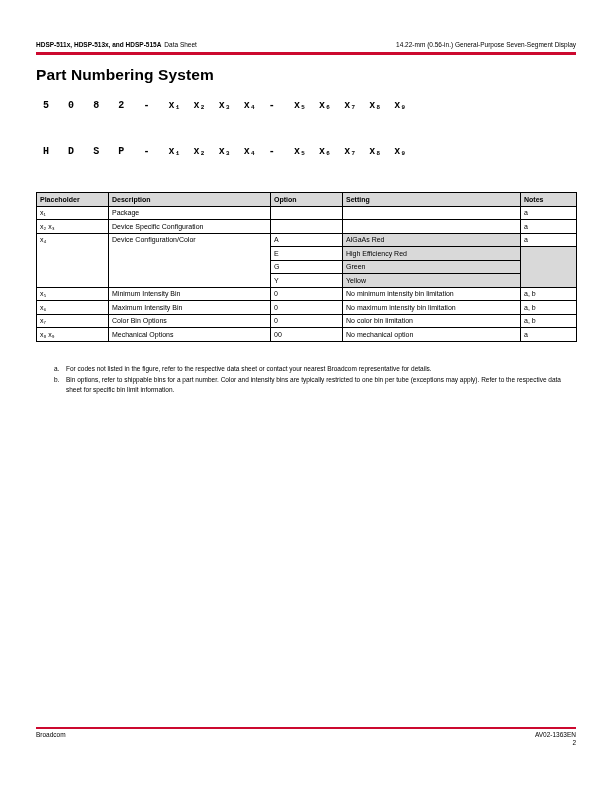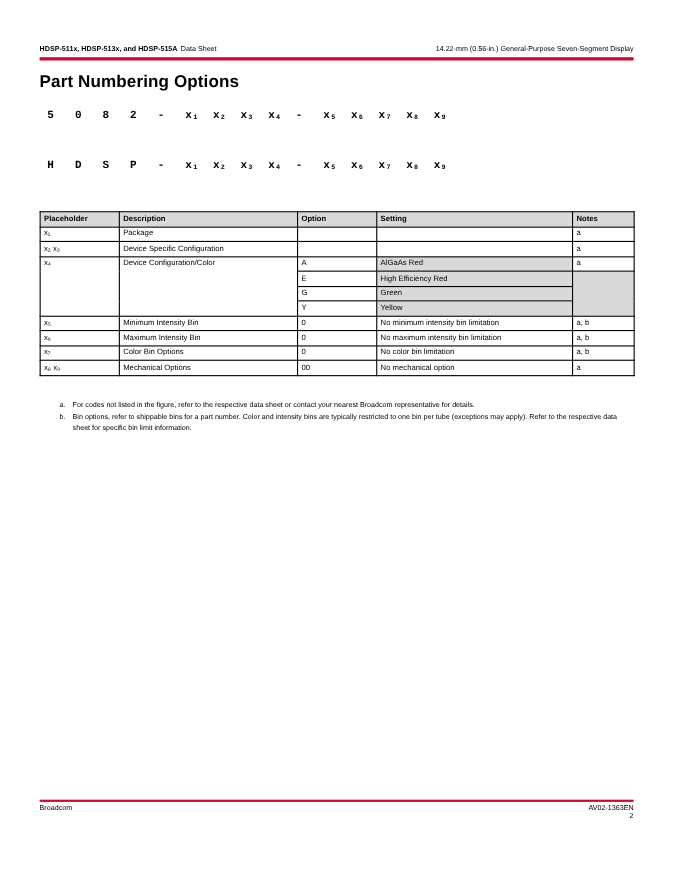--- a/index.html
+++ b/index.html
@@ -82,21 +82,21 @@
 <div class="page">
 
   <div class="header">
     <div class="header-left">
       <span class="bold">HDSP-511x, HDSP-513x, and HDSP-515A</span><span class="header-doc-type">Data Sheet</span>
     </div>
     <div class="header-right">14.22-mm (0.56-in.) General-Purpose Seven-Segment Display</div>
   </div>
   <div class="rule header-rule"></div>
 
-  <h1 class="title">Part Numbering Options</h1>
+  <h1 class="title">Part Numbering System</h1>
 
   <div class="part-row row1">
       <span class="tok">5</span>
       <span class="tok">0</span>
       <span class="tok">8</span>
       <span class="tok">2</span>
       <span class="tok">-</span>
       <span class="tok">x₁</span>
       <span class="tok">x₂</span>
       <span class="tok">x₃</span>

